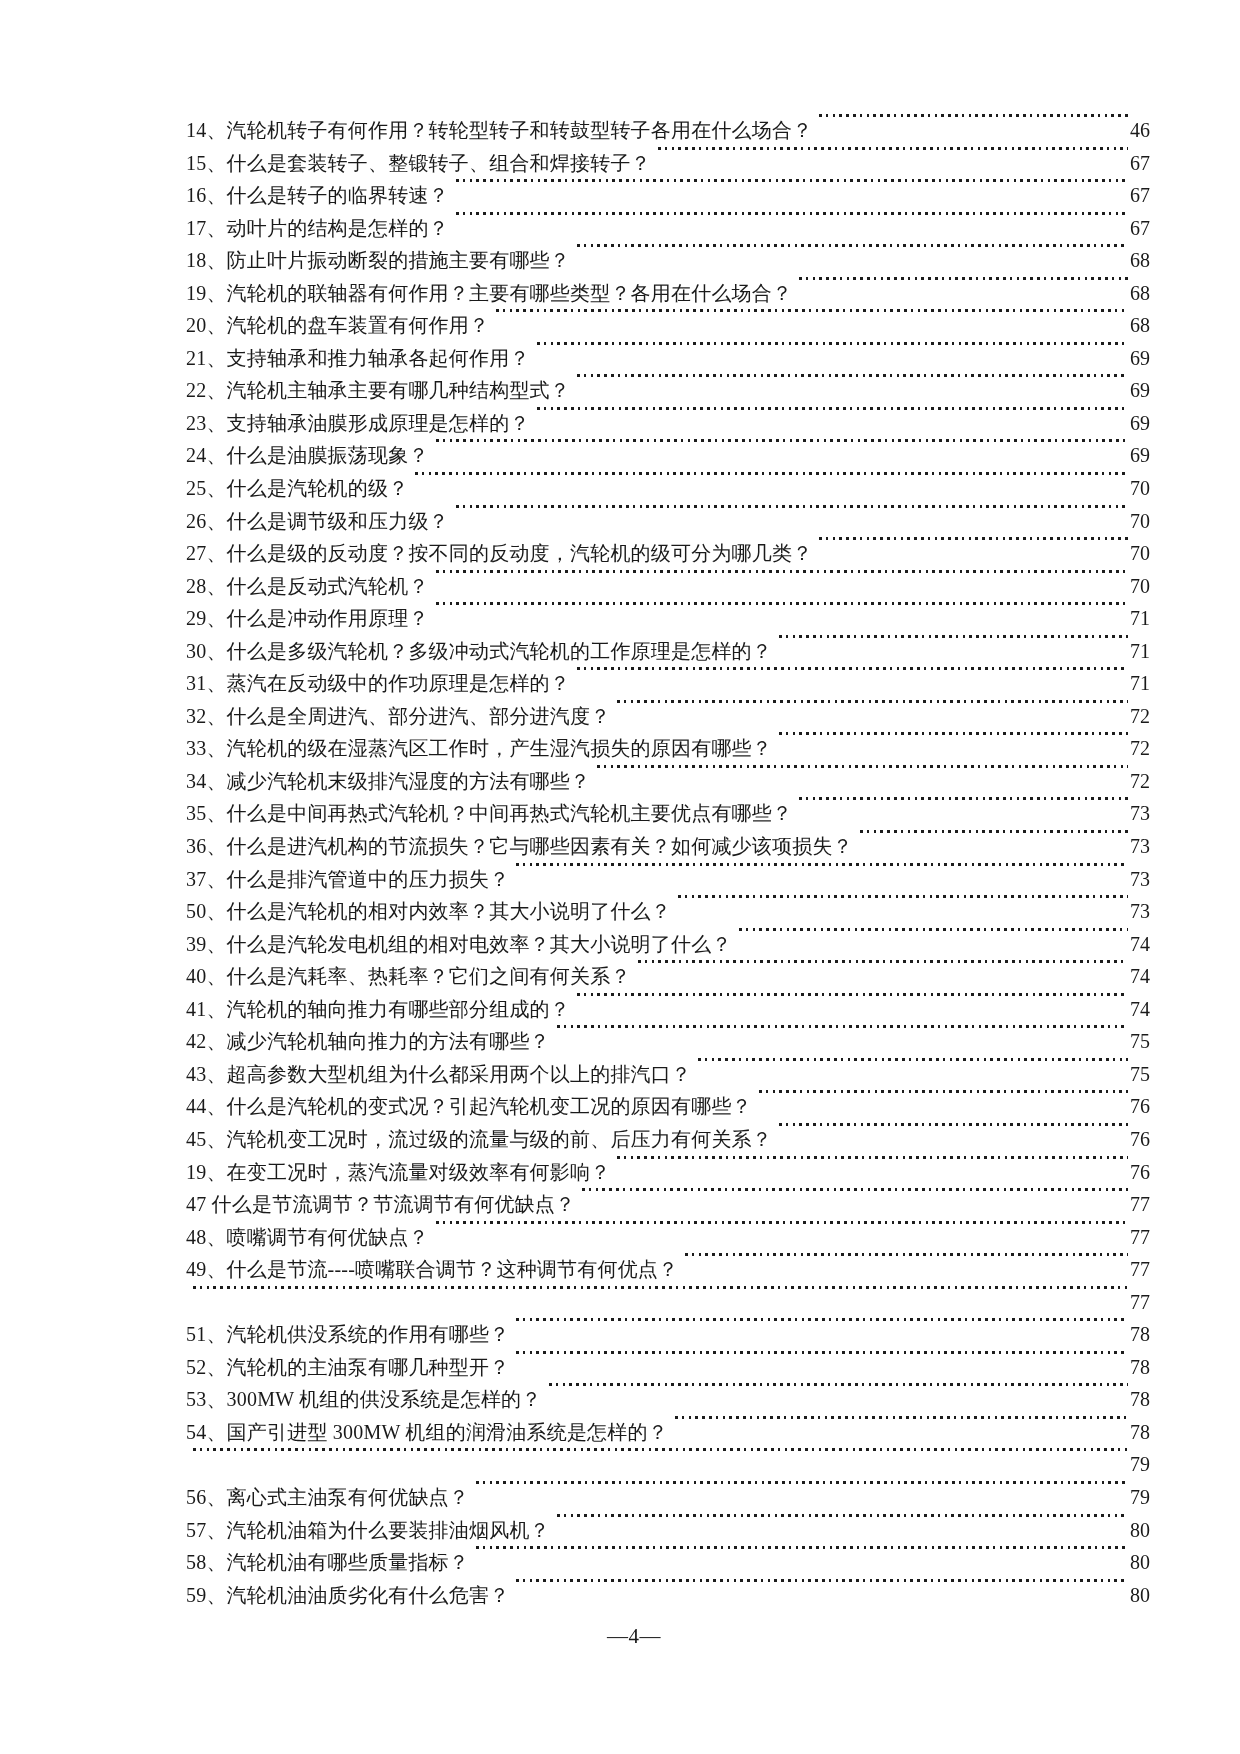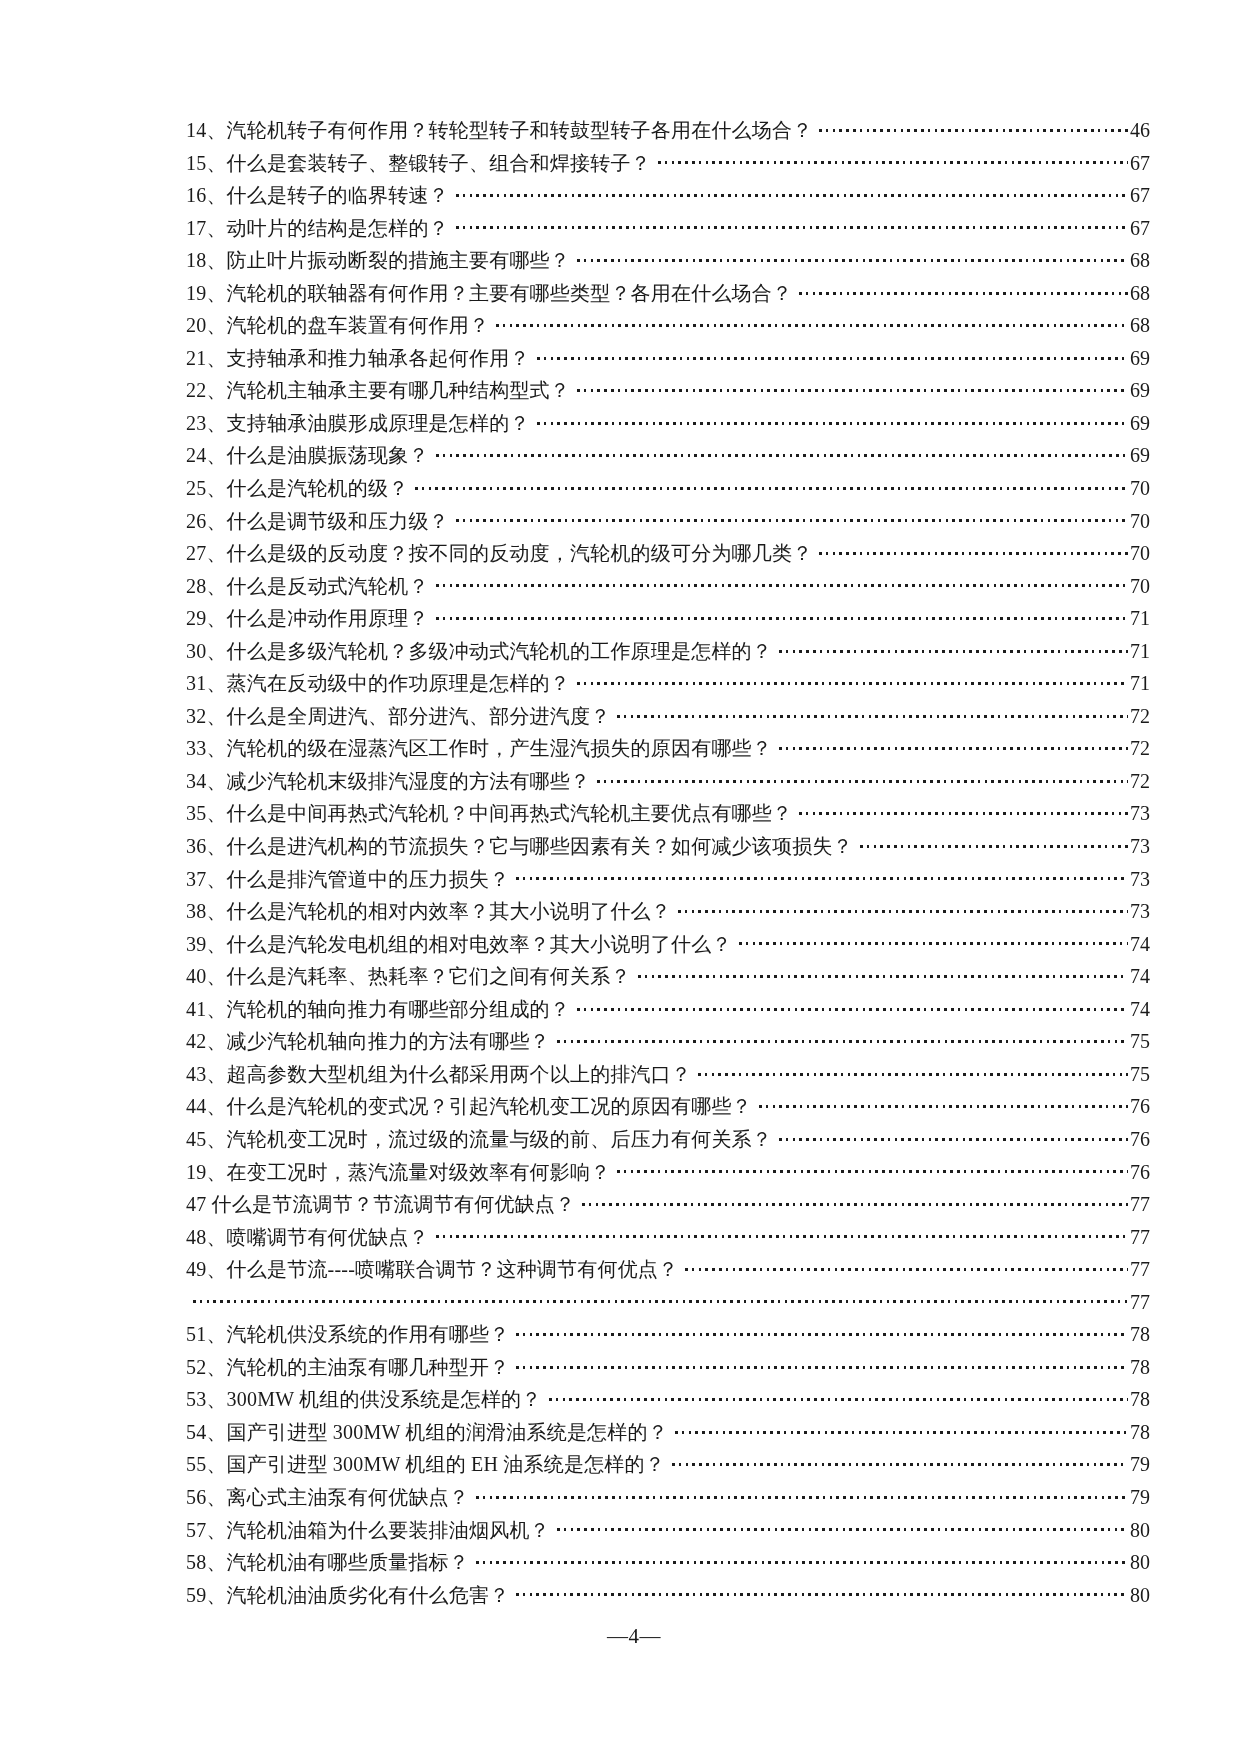--- a/index.html
+++ b/index.html
@@ -21,21 +21,21 @@
     background: #ffffff;
   }
   .toc-list {
     position: absolute;
     left: 186px;
     top: 114px;
     width: 964px;
   }
   .toc-row {
     display: flex;
-    align-items: center;
+    align-items: flex-start;
     height: 32.55px;
     font-size: 20px;
     line-height: 32.55px;
     white-space: nowrap;
   }
   .toc-title {
     flex: 0 0 auto;
     letter-spacing: 0.2px;
   }
   .toc-dots {
@@ -188,21 +188,21 @@
         <span class="toc-title">36、什么是进汽机构的节流损失？它与哪些因素有关？如何减少该项损失？</span>
         <span class="toc-dots"></span>
         <span class="toc-page">73</span>
       </div>
       <div class="toc-row">
         <span class="toc-title">37、什么是排汽管道中的压力损失？</span>
         <span class="toc-dots"></span>
         <span class="toc-page">73</span>
       </div>
       <div class="toc-row">
-        <span class="toc-title">38、什么是汽轮机的相对内效率？其大小说明了什么？</span>
+        <span class="toc-title">50、什么是汽轮机的相对内效率？其大小说明了什么？</span>
         <span class="toc-dots"></span>
         <span class="toc-page">73</span>
       </div>
       <div class="toc-row">
         <span class="toc-title">39、什么是汽轮发电机组的相对电效率？其大小说明了什么？</span>
         <span class="toc-dots"></span>
         <span class="toc-page">74</span>
       </div>
       <div class="toc-row">
         <span class="toc-title">40、什么是汽耗率、热耗率？它们之间有何关系？</span>
@@ -272,21 +272,20 @@
         <span class="toc-title">53、300MW 机组的供没系统是怎样的？</span>
         <span class="toc-dots"></span>
         <span class="toc-page">78</span>
       </div>
       <div class="toc-row">
         <span class="toc-title">54、国产引进型 300MW 机组的润滑油系统是怎样的？</span>
         <span class="toc-dots"></span>
         <span class="toc-page">78</span>
       </div>
       <div class="toc-row">
-        <span class="toc-title">55、国产引进型 300MW 机组的 EH 油系统是怎样的？</span>
         <span class="toc-dots"></span>
         <span class="toc-page">79</span>
       </div>
       <div class="toc-row">
         <span class="toc-title">56、离心式主油泵有何优缺点？</span>
         <span class="toc-dots"></span>
         <span class="toc-page">79</span>
       </div>
       <div class="toc-row">
         <span class="toc-title">57、汽轮机油箱为什么要装排油烟风机？</span>

